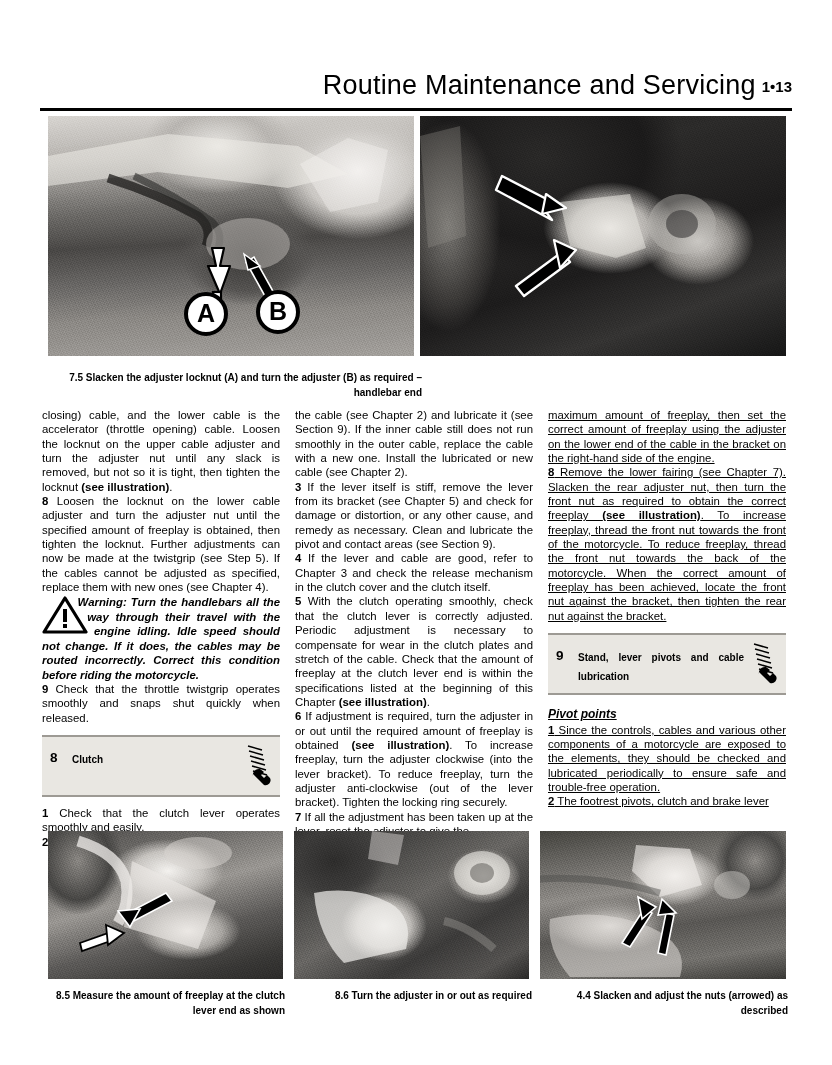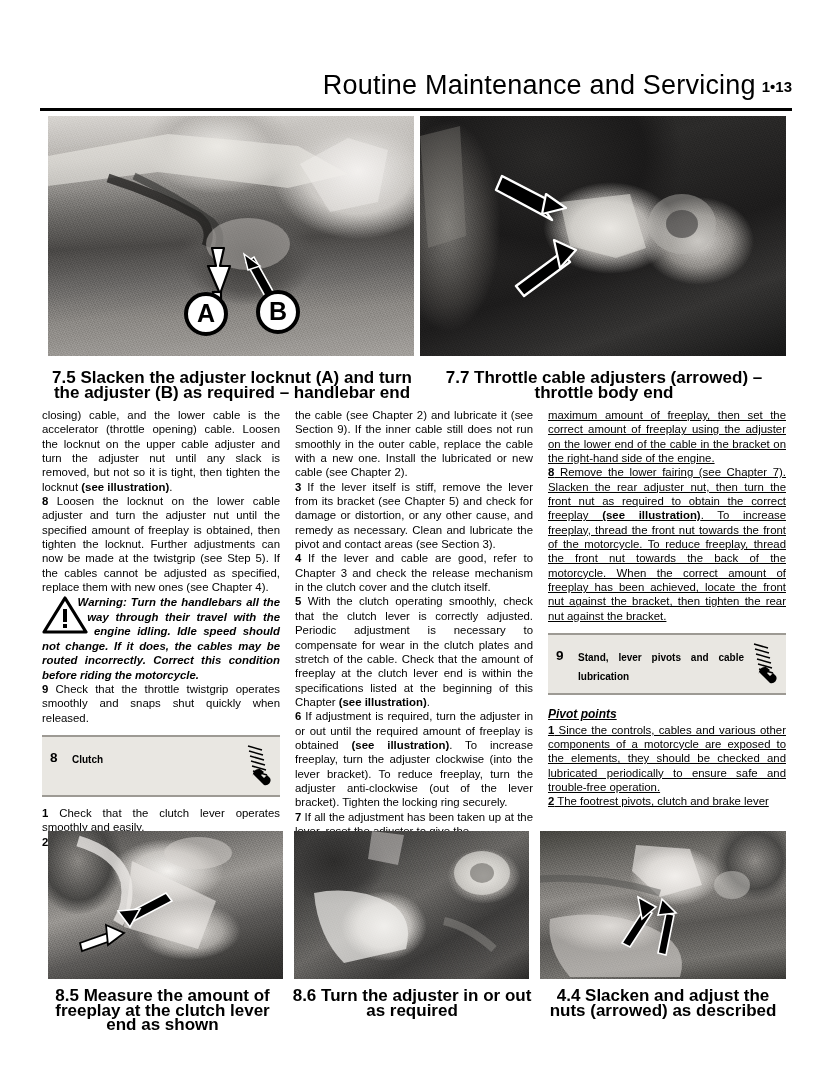--- a/index.html
+++ b/index.html
@@ -117,24 +117,24 @@
   
   .photo svg {
     position: absolute;
     left: 0; top: 0;
     width: 100%; height: 100%;
   }
 
   
   .caption {
     position: absolute;
-    font-size: 17px;
+    font-size: 10px;
     font-weight: 700;
     line-height: 14.5px;
-    text-align: center;
+    text-align: right;
     color: #000;
   }
   #cap-75 { left: 42px; top: 337px; width: 380px; }
   #cap-77 { left: 420px; top: 337px; width: 368px; }
   #cap-85 { left: 40px; top: 955px; width: 245px; }
   #cap-86 { left: 292px; top: 955px; width: 240px; }
   #cap-88 { left: 538px; top: 955px; width: 250px; }
 
   
   .col {
@@ -271,21 +271,20 @@
       </g>
 
       <g>
         <path d="M96 170 L142 136 L150 146 L104 180 Z" fill="#000000" stroke="#ffffff" stroke-width="2.4" stroke-linejoin="round"></path>
         <path d="M134 124 L156 134 L140 152 Z" fill="#000000" stroke="#ffffff" stroke-width="2.2" stroke-linejoin="round"></path>
       </g>
     </svg>
   </div>
 
   <div class="caption" id="cap-75">7.5  Slacken the adjuster locknut (A) and turn the adjuster (B) as required – handlebar end</div>
-  <div class="caption" id="cap-77">7.7  Throttle cable adjusters (arrowed) – throttle body end</div>
 
   <div class="col" id="col-1">
     <p><span>closing) cable, and the lower cable is the accelerator (throttle opening) cable. Loosen the locknut on the upper cable adjuster and turn the adjuster nut until any slack is removed, but not so it is tight, then tighten the locknut </span><span class="bold">(see illustration)</span><span>.</span></p>
     <p><span class="num">8</span><span> Loosen the locknut on the lower cable adjuster and turn the adjuster nut until the specified amount of freeplay is obtained, then tighten the locknut. Further adjustments can now be made at the twistgrip (see Step 5). If the cables cannot be adjusted as specified, replace them with new ones (see Chapter 4).</span></p>
 
     <div class="warning">
       <div class="warn-icon">
         <svg viewBox="0 0 46 38" width="46" height="38">
           <path d="M23 2 L44 36 L2 36 Z" fill="#ffffff" stroke="#000000" stroke-width="3.2" stroke-linejoin="round"></path>
           <rect x="21" y="13" width="4" height="13" fill="#000000"></rect>
@@ -314,21 +313,21 @@
         </svg>
       </span>
     </div>
 
     <p><span class="num">1</span><span> Check that the clutch lever operates smoothly and easily.</span></p>
     <p><span class="num">2</span><span> If the lever action is heavy or stiff, remove</span></p>
   </div>
 
   <div class="col" id="col-2">
     <p>the cable (see Chapter 2) and lubricate it (see Section 9). If the inner cable still does not run smoothly in the outer cable, replace the cable with a new one. Install the lubricated or new cable (see Chapter 2).</p>
-    <p><span class="num">3</span><span> If the lever itself is stiff, remove the lever from its bracket (see Chapter 5) and check for damage or distortion, or any other cause, and remedy as necessary. Clean and lubricate the pivot and contact areas (see Section 3).</span></p>
+    <p><span class="num">3</span><span> If the lever itself is stiff, remove the lever from its bracket (see Chapter 5) and check for damage or distortion, or any other cause, and remedy as necessary. Clean and lubricate the pivot and contact areas (see Section 9).</span></p>
     <p><span class="num">4</span><span> If the lever and cable are good, refer to Chapter 3 and check the release mechanism in the clutch cover and the clutch itself.</span></p>
     <p><span class="num">5</span><span> With the clutch operating smoothly, check that the clutch lever is correctly adjusted. Periodic adjustment is necessary to compensate for wear in the clutch plates and stretch of the cable. Check that the amount of freeplay at the clutch lever end is within the specifications listed at the beginning of this Chapter </span><span class="bold">(see illustration)</span><span>.</span></p>
     <p><span class="num">6</span><span> If adjustment is required, turn the adjuster in or out until the required amount of freeplay is obtained </span><span class="bold">(see illustration)</span><span>. To increase freeplay, turn the adjuster clockwise (into the lever bracket). To reduce freeplay, turn the adjuster anti-clockwise (out of the lever bracket). Tighten the locking ring securely.</span></p>
     <p><span class="num">7</span><span> If all the adjustment has been taken up at the lever, reset the adjuster to give the</span></p>
   </div>
 
   <div class="col" id="col-3">
     <p>maximum amount of freeplay, then set the correct amount of freeplay using the adjuster on the lower end of the cable in the bracket on the right-hand side of the engine.</p>
     <p><span class="num">8</span><span> Remove the lower fairing (see Chapter 7). Slacken the rear adjuster nut, then turn the front nut as required to obtain the correct freeplay </span><span class="bold">(see illustration)</span><span>. To increase freeplay, thread the front nut towards the front of the motorcycle. To reduce freeplay, thread the front nut towards the back of the motorcycle. When the correct amount of freeplay has been achieved, locate the front nut against the bracket, then tighten the rear nut against the bracket.</span></p>
 

